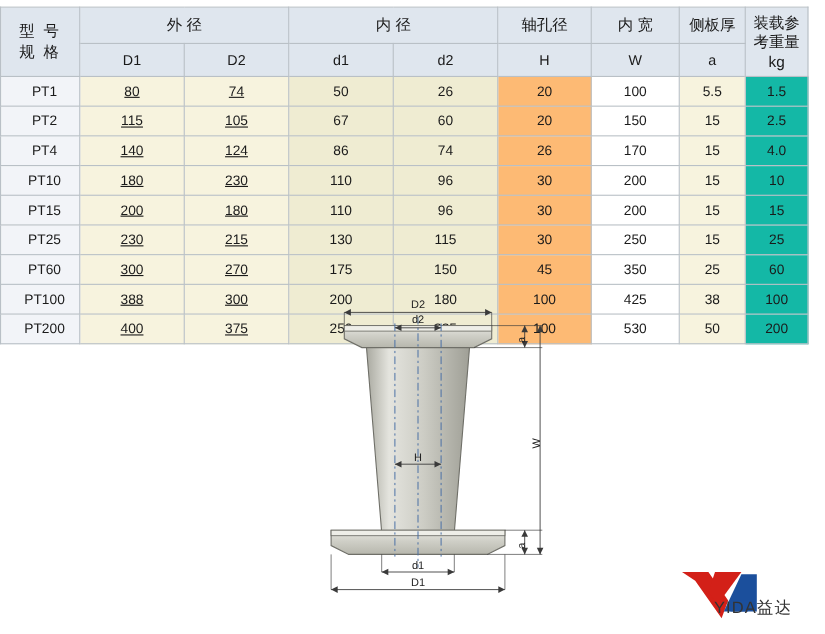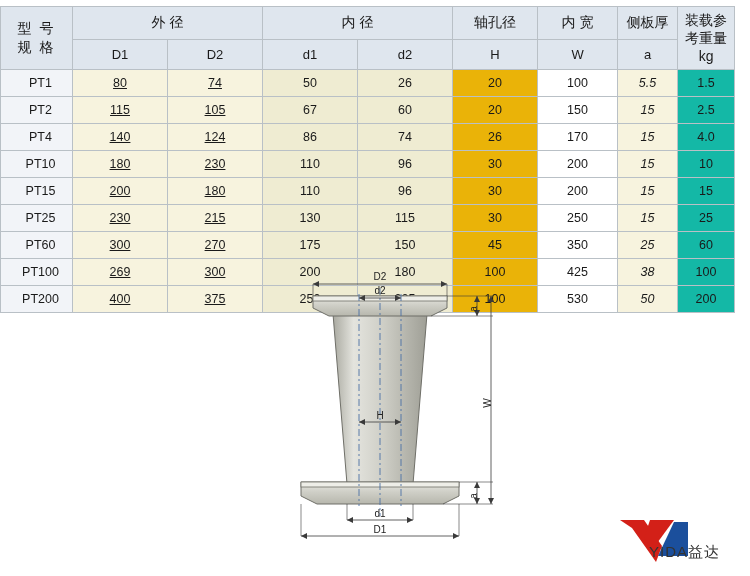--- a/index.html
+++ b/index.html
@@ -69,23 +69,23 @@
   }
   td.c-model {
     background: #f2f4f8;
     text-align: left;
     padding-left: 9px;
     font-size: 12.5px;
     color: #222;
   }
   td.c-outer { background: #f7f3de; text-decoration: underline; }
   td.c-inner { background: #efecd2; }
-  td.c-hole  { background: #eab308; }
+  td.c-hole  { background: #fdba74; }
   td.c-width { background: #ffffff; }
-  td.c-side  { background: #f7f3de; font-style: italic; }
+  td.c-side  { background: #f7f3de; }
   td.c-weight{ background: #14b8a6; }
 
   
   .drawing {
     position: absolute;
     left: 255px;
     top: 272px;
     width: 250px;
     height: 280px;
   }
@@ -224,21 +224,21 @@
         <td class="c-outer">270</td>
         <td class="c-inner">175</td>
         <td class="c-inner">150</td>
         <td class="c-hole">45</td>
         <td class="c-width">350</td>
         <td class="c-side">25</td>
         <td class="c-weight">60</td>
       </tr>
       <tr>
         <td class="c-model">PT100</td>
-        <td class="c-outer">269</td>
+        <td class="c-outer">388</td>
         <td class="c-outer">300</td>
         <td class="c-inner">200</td>
         <td class="c-inner">180</td>
         <td class="c-hole">100</td>
         <td class="c-width">425</td>
         <td class="c-side">38</td>
         <td class="c-weight">100</td>
       </tr>
       <tr>
         <td class="c-model">PT200</td>

